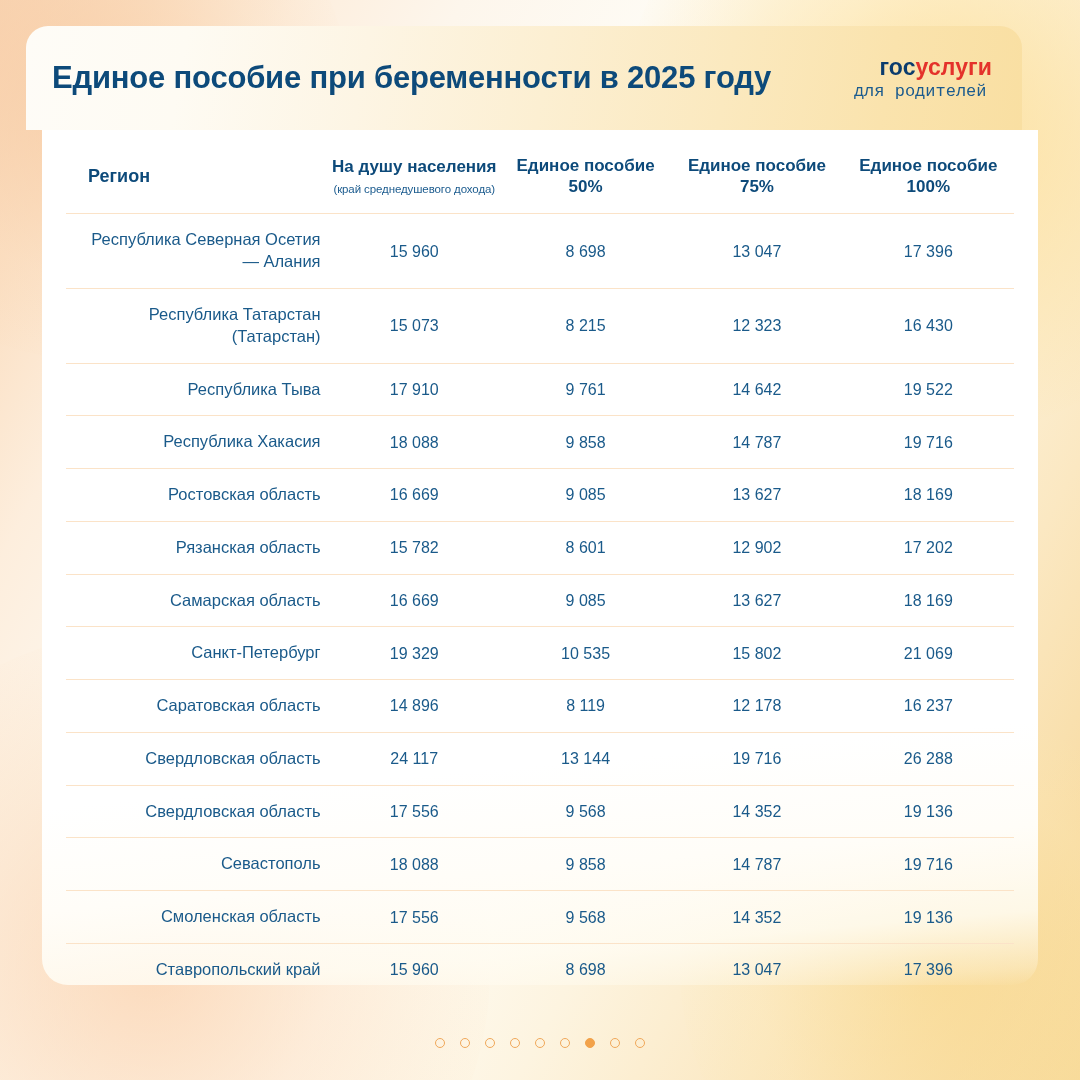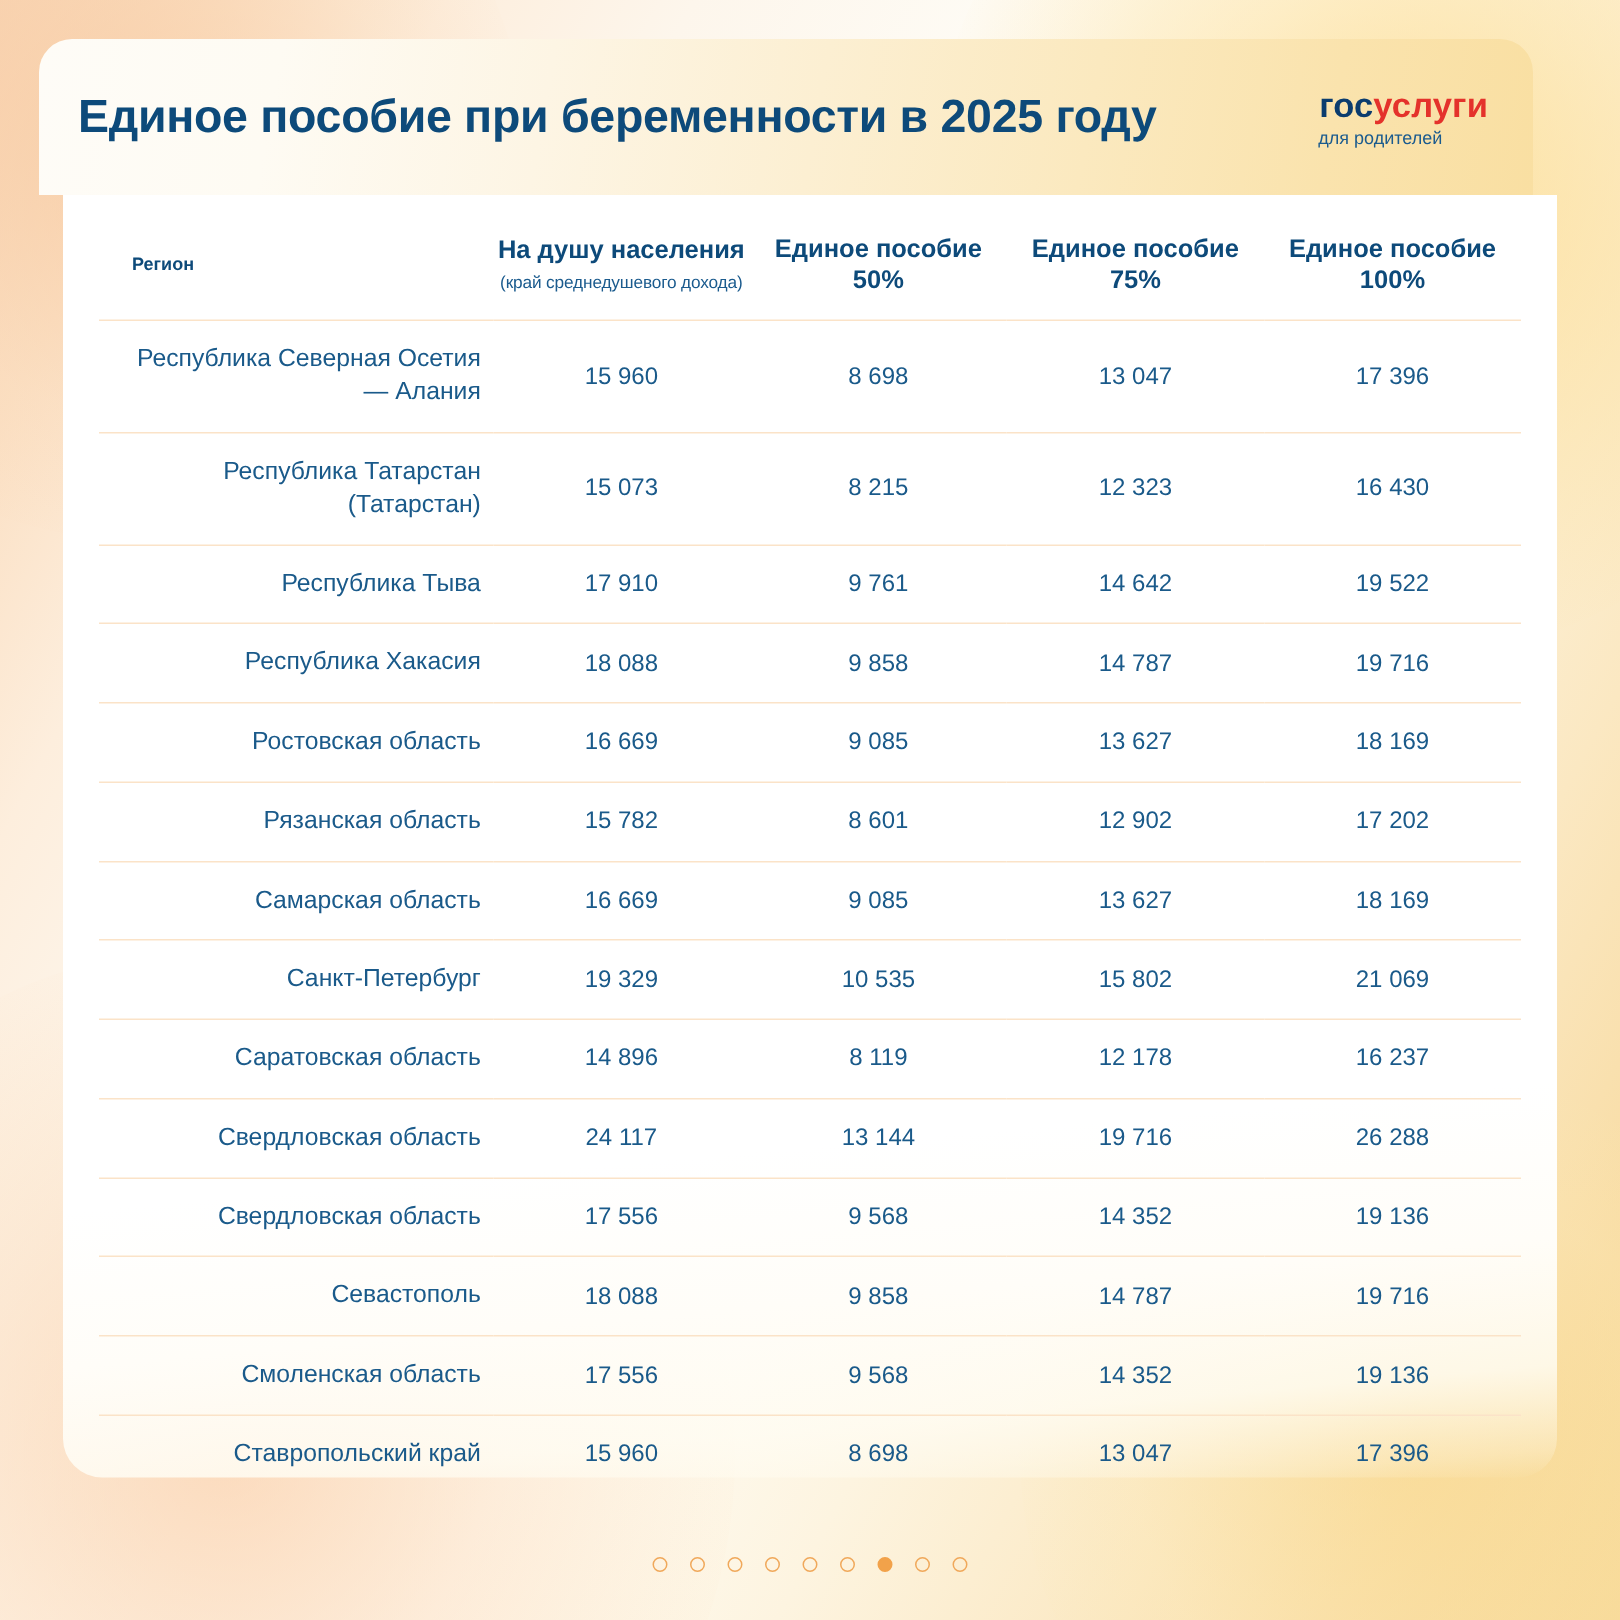--- a/index.html
+++ b/index.html
@@ -103,24 +103,25 @@
     font-weight: bold;
     letter-spacing: 0.1px;
     line-height: 1;
     white-space: nowrap;
     margin-left: 31px;
   }
   .logo-gos { color: #0b3c6e; }
   .logo-uslugi { color: #e4322b; }
   .logo-sub {
     margin-top: 4px;
-    font-size: 12px;
+    font-size: 17px;
     color: #1b5b8e;
     line-height: 1;
     white-space: nowrap;
+    font-family: Liberation Mono, monospace;
   }
 
   
   .table-card {
     position: absolute;
     left: 42px;
     top: 130px;
     width: 996px;
     height: 855px;
     border-radius: 0 0 26px 26px;
@@ -148,21 +149,21 @@
     padding: 26px 0 16px 0;
     vertical-align: middle;
     color: #0d4a7a;
     font-weight: bold;
     font-size: 17px;
     line-height: 1.22;
   }
   th.th-region {
     text-align: left;
     padding-left: 22px;
-    font-size: 12px;
+    font-size: 18px;
   }
   th.th-num { text-align: center; }
   .th-sub {
     display: block;
     font-size: 11.5px;
     font-weight: normal;
     color: #1b5b8e;
     margin-top: 4px;
     letter-spacing: -0.1px;
   }

